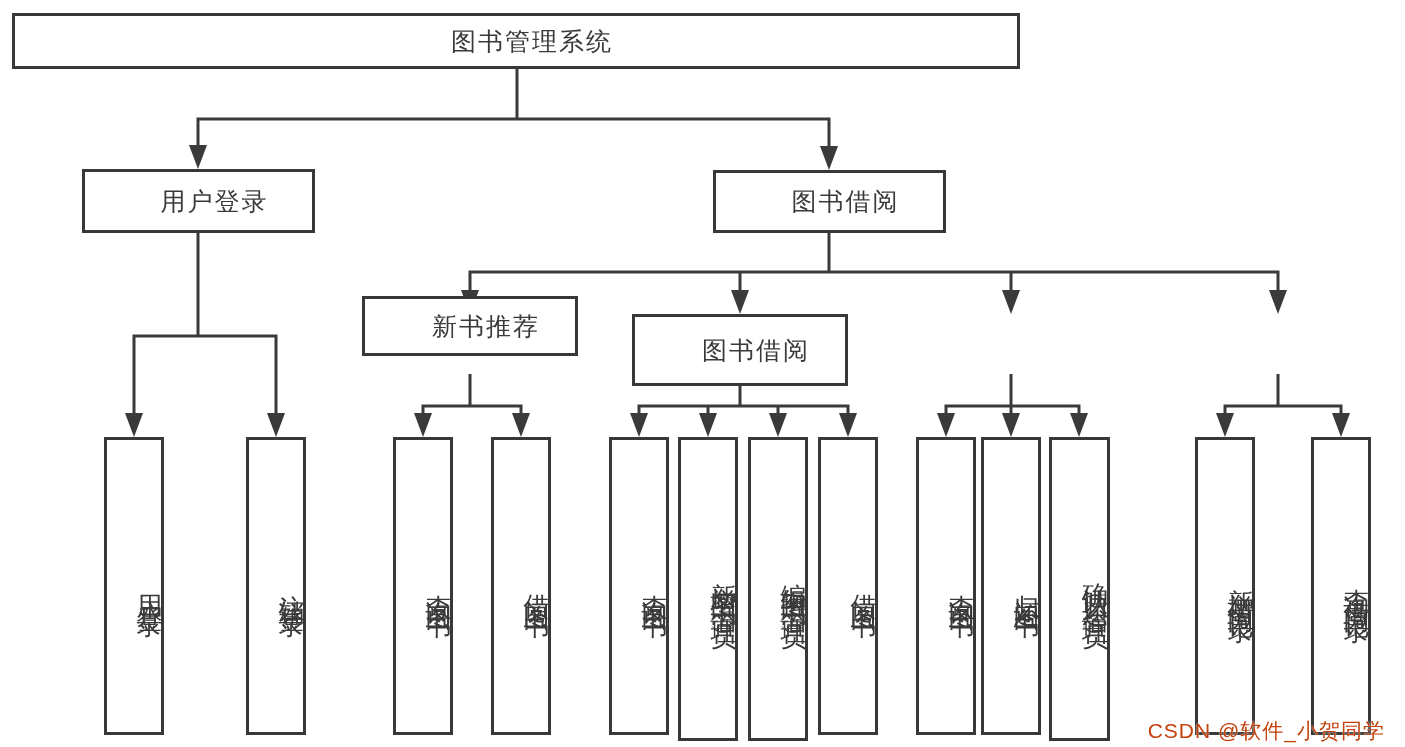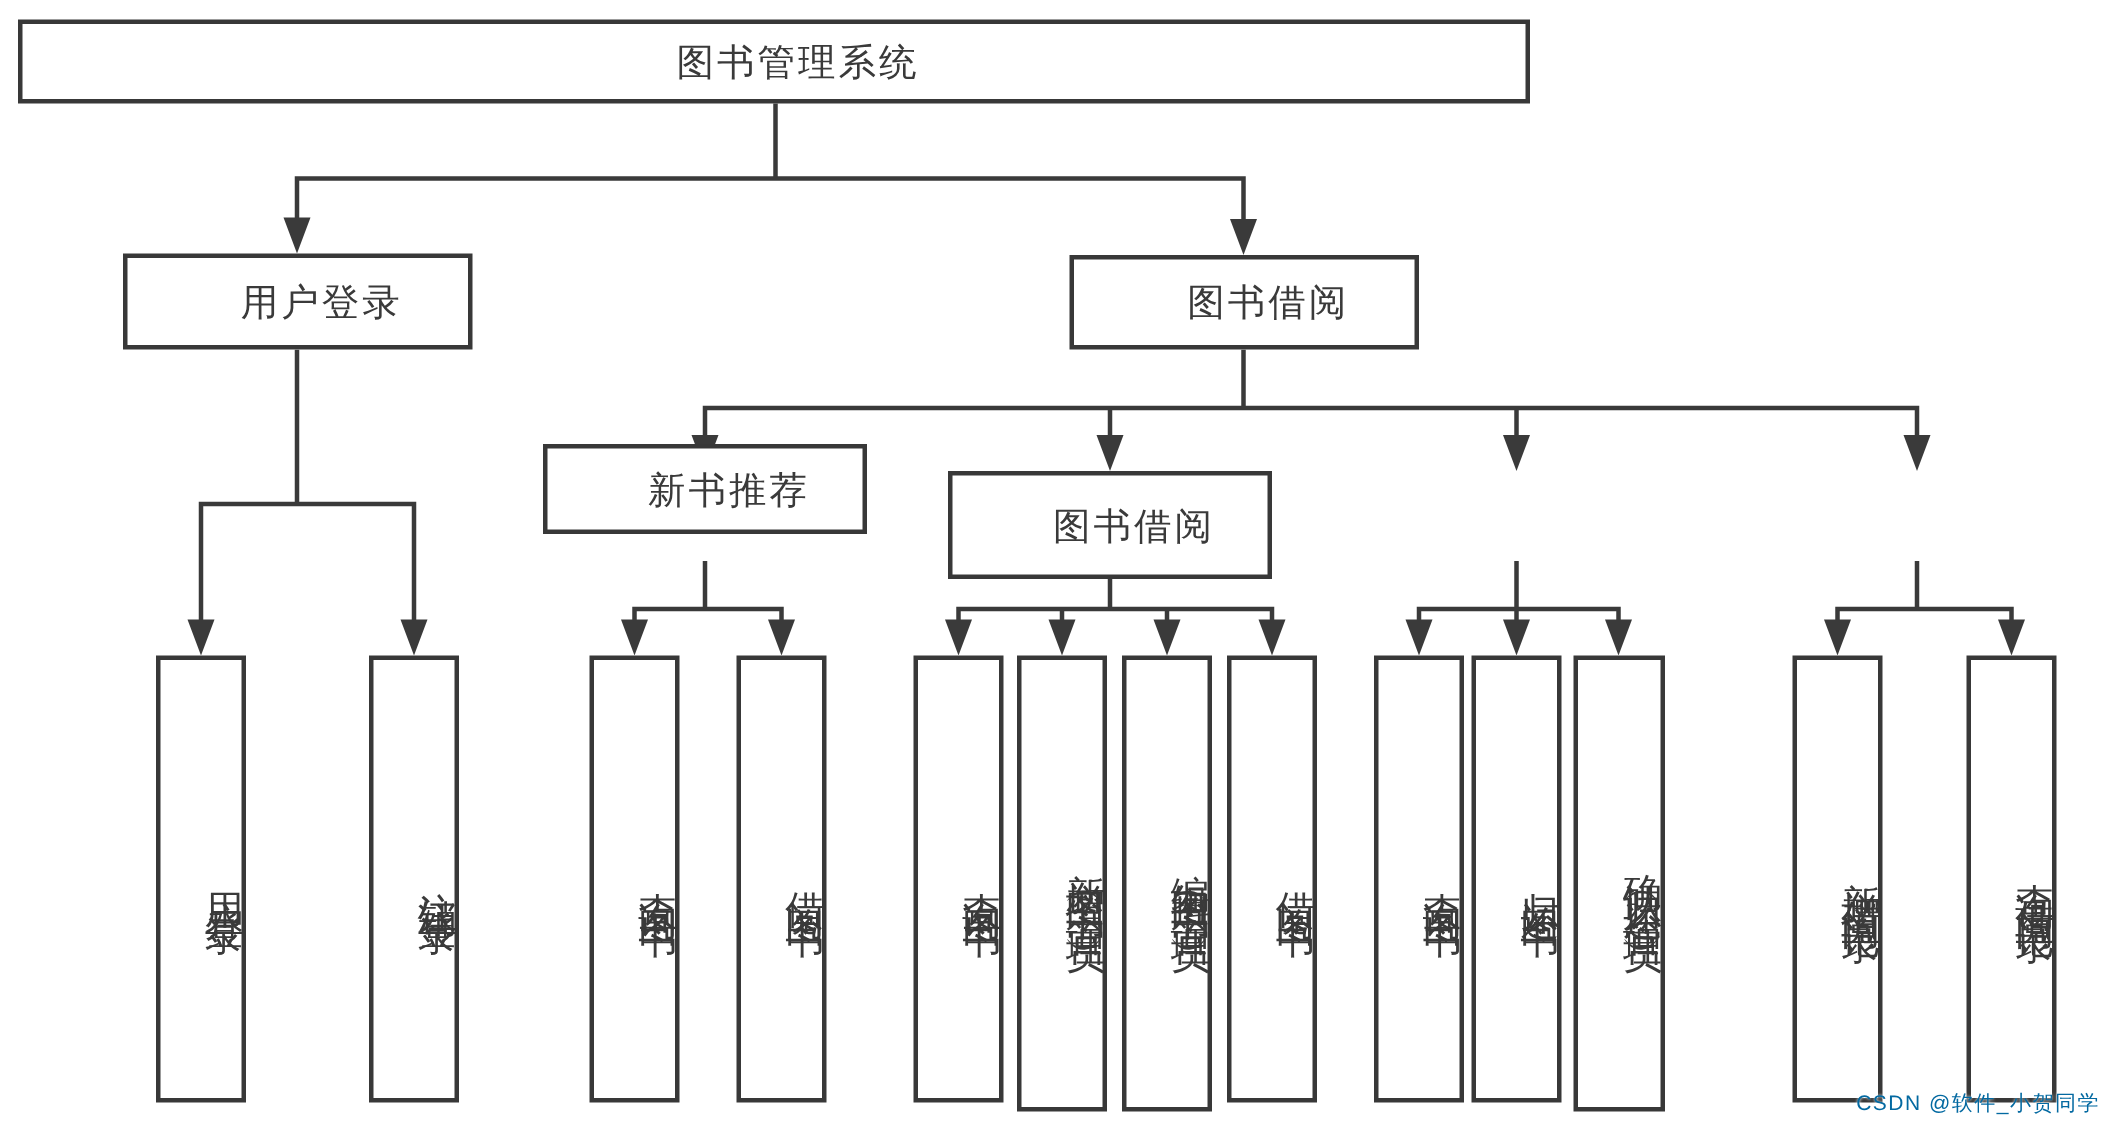--- a/index.html
+++ b/index.html
@@ -25,24 +25,24 @@
   .hbox { font-size:25px; letter-spacing:2px; white-space:nowrap; }
   .vbox { font-size:26px; }
   .vbox .lbl {
     display:block;
     writing-mode:vertical-lr;
     letter-spacing:6px;
     line-height:1;
   }
   #watermark {
     position:absolute;
-    right:5px; bottom:2px;
-    font-size:14px;
+    right:20px; bottom:2px;
+    font-size:21px;
     letter-spacing:1px;
-    color:#0369a1;
+    color:#c2410c;
     text-shadow:0 0 2px #ffffff;
     z-index:5;
     white-space:nowrap;
   }
 </style>
 </head>
 <body>
 
 <div id="canvas">
 

